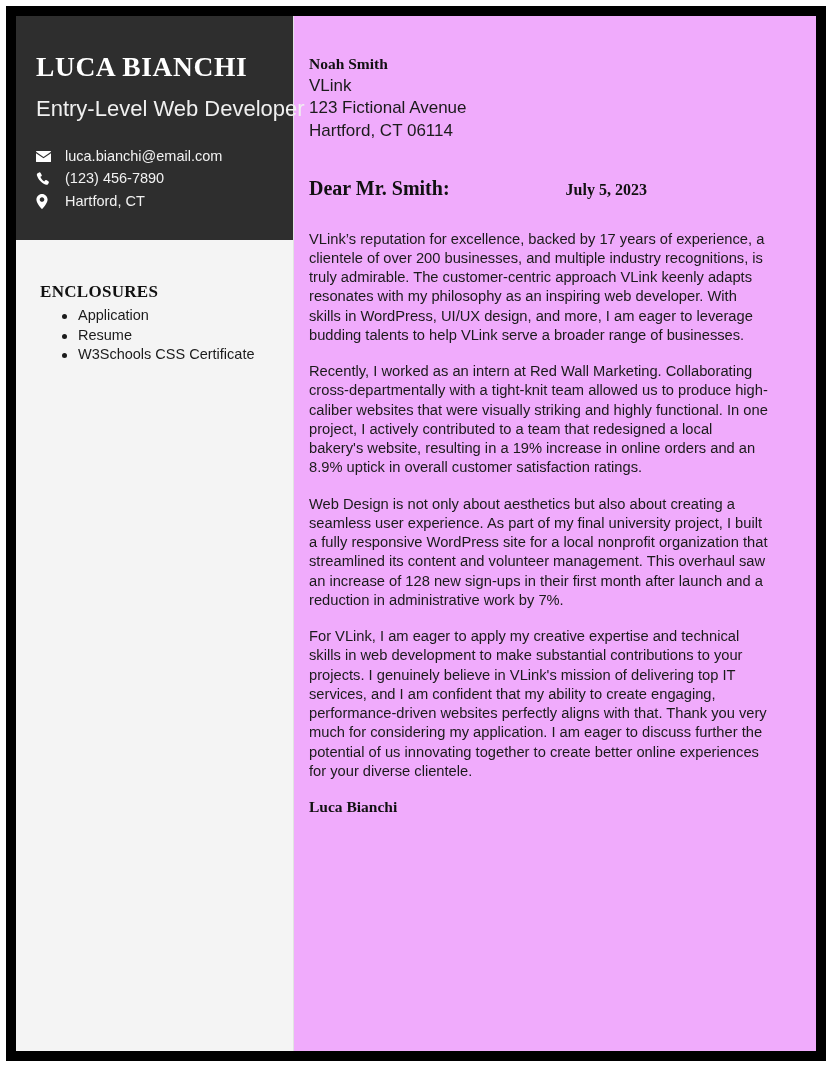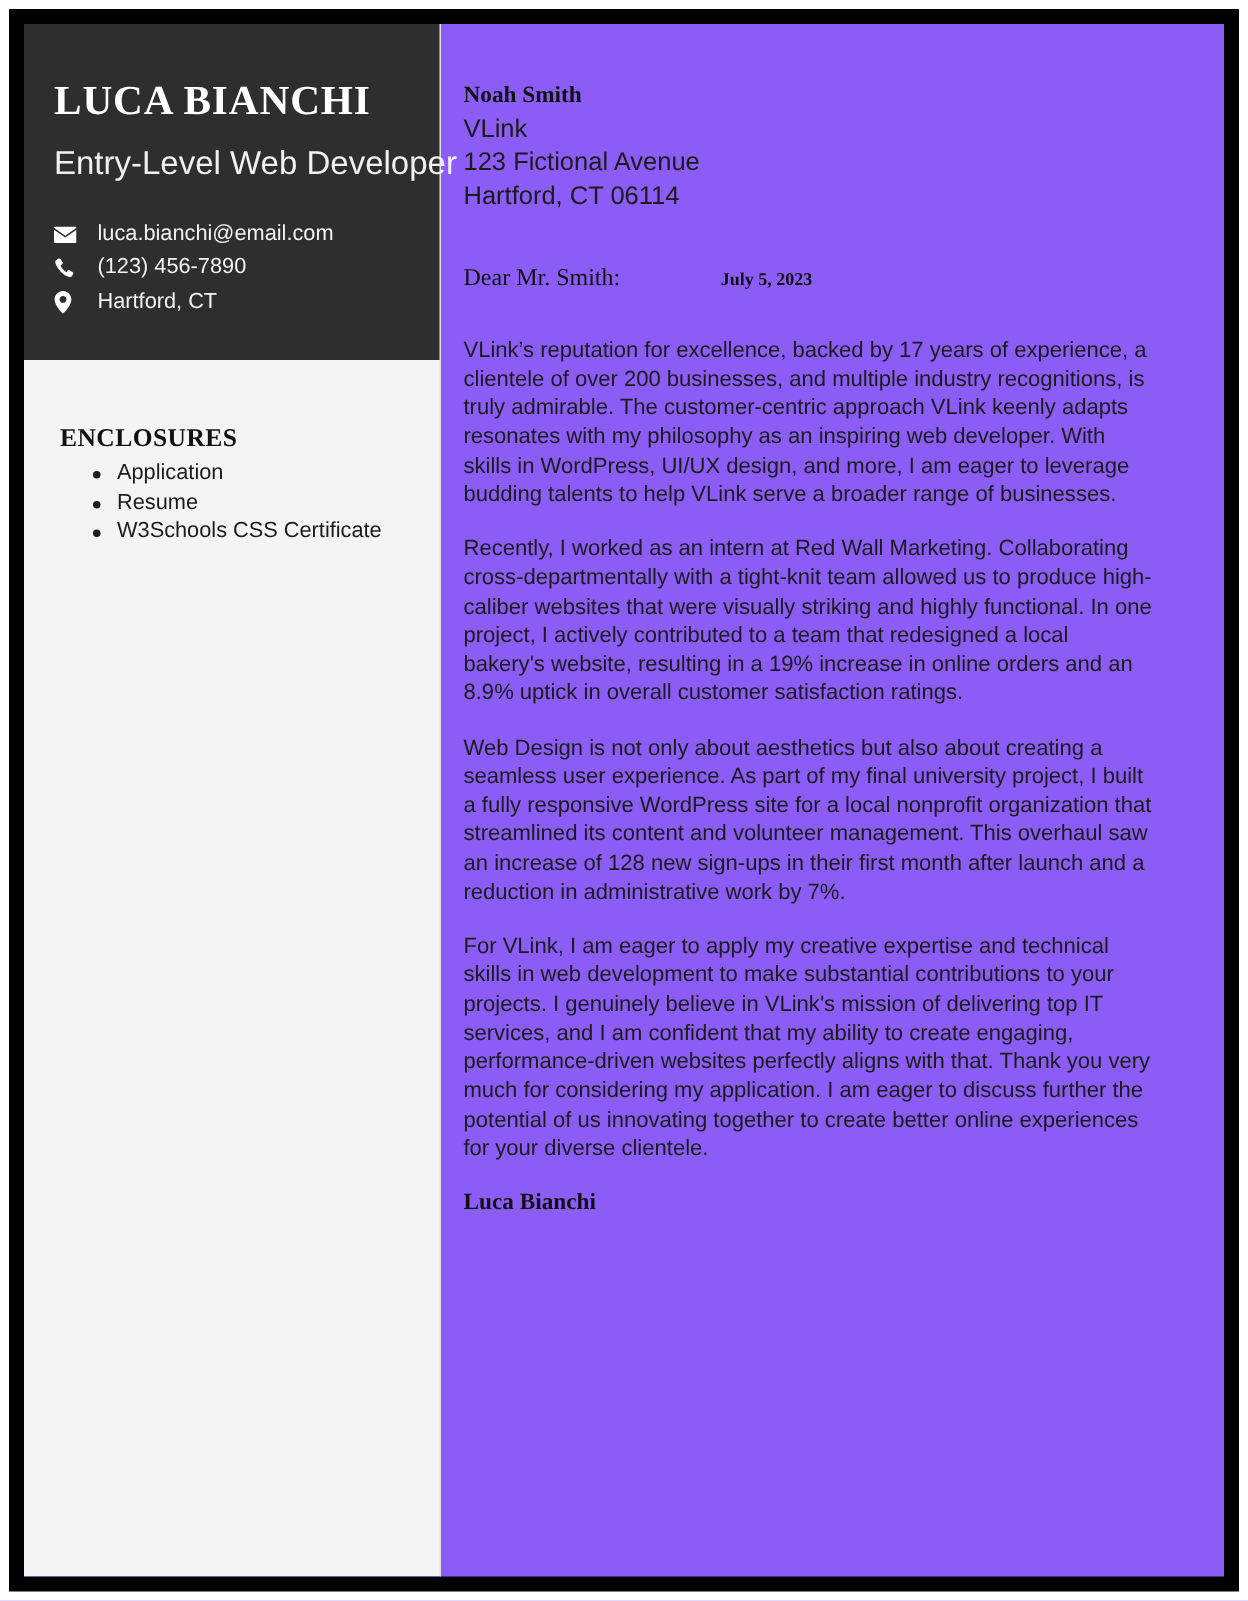--- a/index.html
+++ b/index.html
@@ -23,21 +23,21 @@
     width: 820px;
     height: 1055px;
     background: #000000;
     box-sizing: border-box;
     padding: 10px;
   }
   .page {
     position: relative;
     width: 100%;
     height: 100%;
-    background: #8b5cf6;
+    background: #f0abfc;
     display: flex;
     overflow: hidden;
   }
 
   
   .sidebar {
     width: 277px;
     flex: 0 0 277px;
     background: #f4f4f4;
     border-right: 1px solid #e2e2e2;
@@ -156,31 +156,31 @@
     margin: 0;
     color: #1b1b1b;
   }
   .salutation-row {
     display: flex;
     align-items: baseline;
     margin-bottom: 30px;
   }
   .salutation {
     font-family: "Liberation Serif", serif;
-    font-weight: normal;
+    font-weight: bold;
+    font-size: 20px;
+    color: #111111;
+    flex: 0 0 auto;
+  }
+  .letter-date {
+    font-family: "Liberation Serif", serif;
+    font-weight: bold;
     font-size: 16px;
     color: #111111;
-    flex: 0 0 auto;
-  }
-  .letter-date {
-    font-family: "Liberation Serif", serif;
-    font-weight: bold;
-    font-size: 12px;
-    color: #111111;
-    margin-left: 67px;
+    margin-left: 116px;
   }
   .body-para {
     font-size: 14.7px;
     line-height: 1.31;
     margin: 0 0 17px 0;
     color: #1b1b1b;
   }
   .closing {
     font-size: 14.7px;
     line-height: 1.31;

